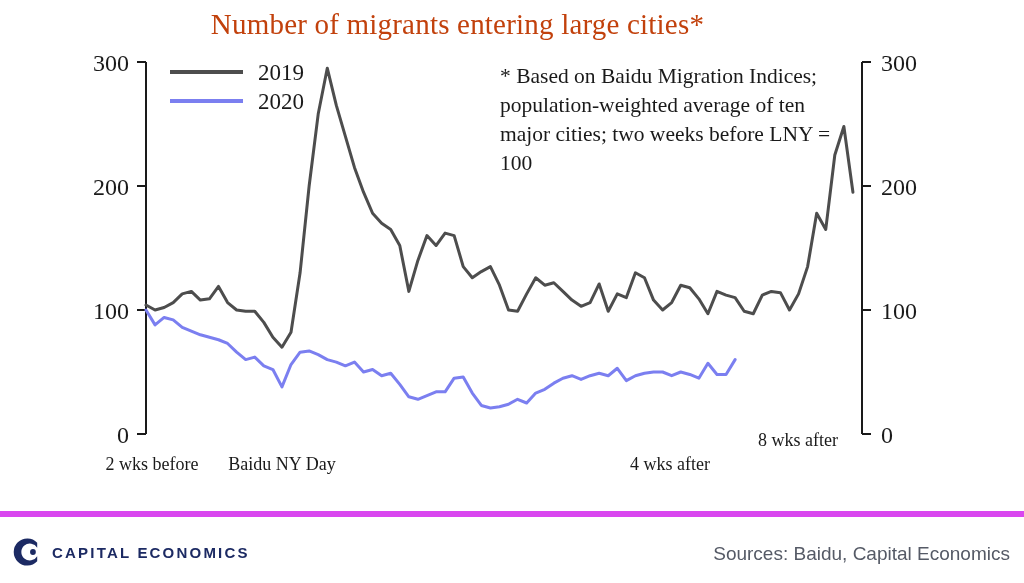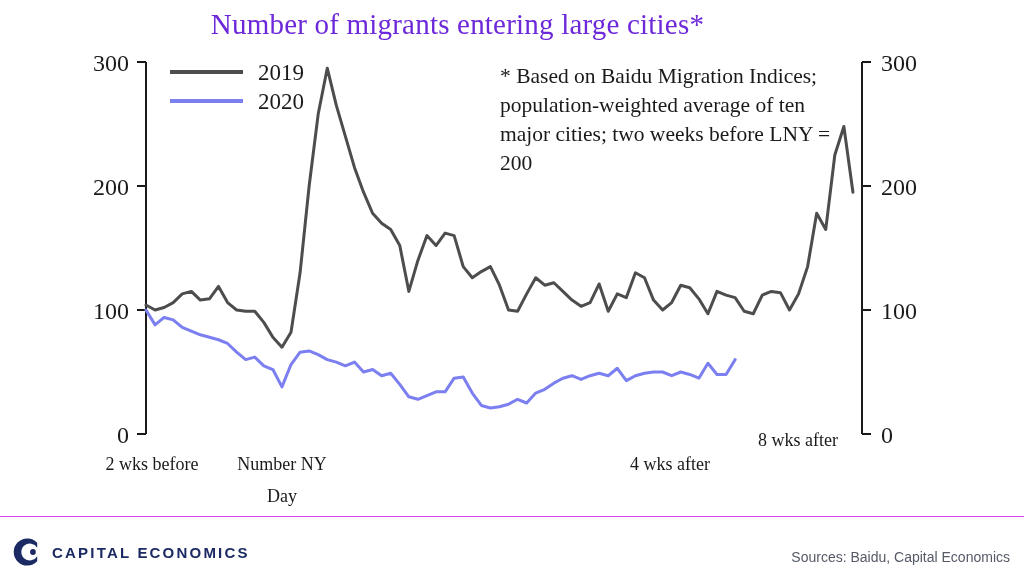--- a/index.html
+++ b/index.html
@@ -20,21 +20,21 @@
     width: 1024px;
     height: 583px;
   }
   .chart-title {
     position: absolute;
     left: 0;
     top: 8px;
     width: 915px;
     text-align: center;
     font-size: 29px;
-    color: #6d28d9;
+    color: #c2410c;
     font-family: "Liberation Serif", serif;
     letter-spacing: 0.2px;
   }
   .plot-svg {
     position: absolute;
     left: 0;
     top: 0;
   }
   .tick-label {
     font-family: "Liberation Serif", serif;
@@ -55,21 +55,21 @@
     font-size: 21.5px;
     line-height: 29px;
     color: #1a1a1a;
   }
   .footer-bar {
     position: absolute;
     left: 0;
     bottom: 0;
     width: 1024px;
     height: 66px;
-    border-top: 1px solid #d946ef;
+    border-top: 6px solid #d946ef;
   }
   .logo-wrap {
     position: absolute;
     left: 10px;
     bottom: 14px;
     display: flex;
     align-items: center;
   }
   .logo-mark {
     width: 34px;
@@ -81,40 +81,40 @@
     font-size: 15px;
     letter-spacing: 2.2px;
     color: #1c2a63;
     font-weight: bold;
   }
   .sources {
     position: absolute;
     right: 14px;
     bottom: 18px;
     font-family: "Liberation Sans", sans-serif;
-    font-size: 14px;
+    font-size: 19px;
     color: #555a66;
   }
   .xcat {
     position: absolute;
     font-family: "Liberation Serif", serif;
     font-size: 18px;
     color: #1a1a1a;
     text-align: center;
     line-height: 32px;
   }
 </style>
 </head>
 <body>
 
 <div class="chart-root">
 
   <div class="chart-title">Number of migrants entering large cities*</div>
 
-  <div class="note-text">* Based on Baidu Migration Indices; population-weighted average of ten major cities; two weeks before LNY = 200</div>
+  <div class="note-text">* Based on Baidu Migration Indices; population-weighted average of ten major cities; two weeks before LNY = 100</div>
 
   <svg class="plot-svg" width="1024" height="583">
 
     <line x1="146" y1="62" x2="146" y2="434" stroke="#1a1a1a" stroke-width="2"></line>
 
     <line x1="862" y1="62" x2="862" y2="434" stroke="#1a1a1a" stroke-width="2"></line>
 
     <line x1="137" y1="62" x2="146" y2="62" stroke="#1a1a1a" stroke-width="2"></line>
     <line x1="137" y1="186" x2="146" y2="186" stroke="#1a1a1a" stroke-width="2"></line>
     <line x1="137" y1="310" x2="146" y2="310" stroke="#1a1a1a" stroke-width="2"></line>
@@ -142,21 +142,21 @@
 
     <g>
       <line id="legend-line-0" x1="170" y1="72" x2="243" y2="72" stroke="#4d4d4d" stroke-width="4"></line>
       <text class="legend-label" x="258" y="80">2019</text>
       <line id="legend-line-1" x1="170" y1="101" x2="243" y2="101" stroke="#7b7ff0" stroke-width="4"></line>
       <text class="legend-label" x="258" y="109">2020</text>
     </g>
   </svg>
 
   <div class="xcat" style="left:92px; top:448px; width:120px;">2 wks before</div>
-  <div class="xcat" style="left:222px; top:448px; width:120px;">Number NY Day</div>
+  <div class="xcat" style="left:222px; top:448px; width:120px;">Baidu NY Day</div>
   <div class="xcat" style="left:610px; top:448px; width:120px;">4 wks after</div>
   <div class="xcat" style="left:738px; top:424px; width:120px;">8 wks after</div>
 
   <div class="footer-bar">
     <div class="logo-wrap">
       <svg class="logo-mark" viewBox="0 0 40 40">
         <path d="M32 9 A16 16 0 1 0 32 31 L32 25 A10 10 0 1 1 32 15 Z" fill="#1c2a63"></path>
         <circle cx="27" cy="20" r="3.4" fill="#1c2a63"></circle>
       </svg>
       <span class="logo-text">CAPITAL ECONOMICS</span>

